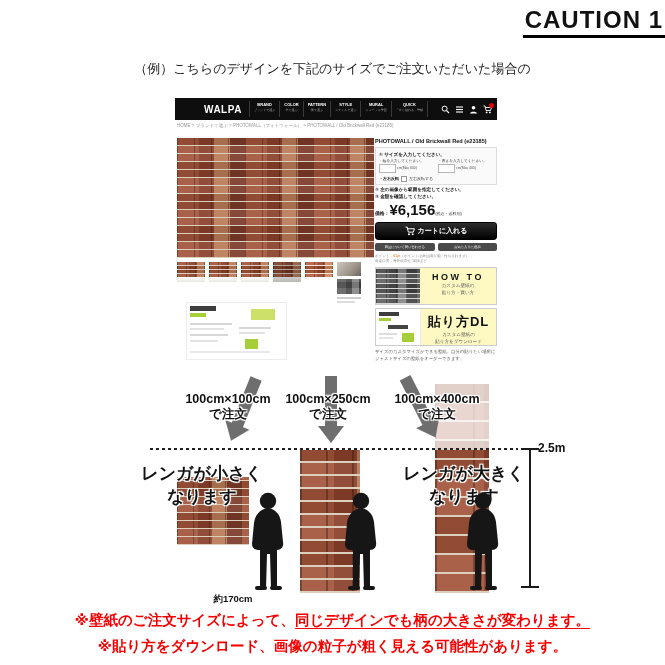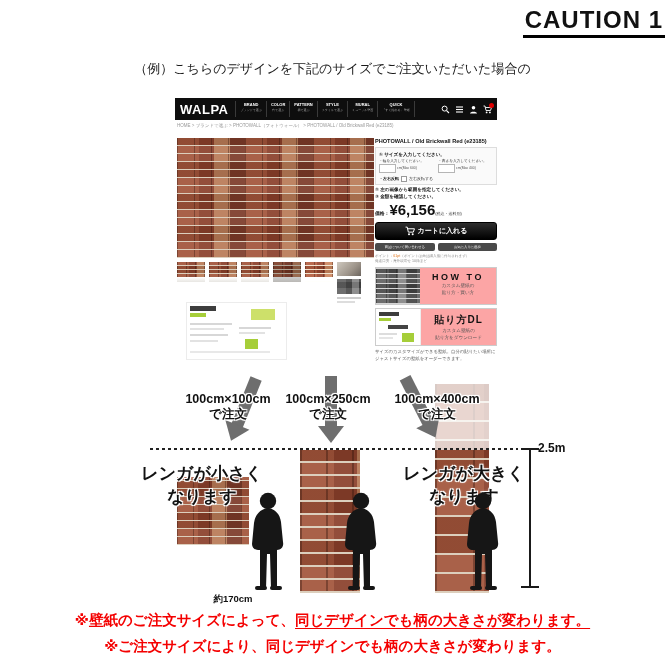--- a/index.html
+++ b/index.html
@@ -8,21 +8,21 @@
   .abs{position:absolute;}
 
   
   .caution-title{top:6px;left:0;width:665px;text-align:right;font-size:24px;font-weight:bold;letter-spacing:1px;}
   .caution-title span{display:inline-block;border-bottom:3px solid #000;padding:0 2px 1px;}
   .subtitle{top:58px;left:0;width:665px;text-align:center;font-size:13px;line-height:1.65;color:#1a1a1a;}
 
   
   .shot{left:175px;top:98px;width:322px;height:274px;background:#fff;}
   .sh-header{left:0;top:0;width:322px;height:22px;background:#0e0e0e;display:flex;align-items:center;padding:0 5px;box-sizing:border-box;}
-  .logo{color:#fff;font-weight:bold;font-size:13px;letter-spacing:.5px;}
+  .logo{color:#fff;font-weight:bold;font-size:10px;letter-spacing:.5px;margin-left:24px;}
   .nav{display:flex;margin-left:7px;height:16px;}
   .nav-item{padding:1px 4px;border-left:1px solid #3a3a3a;text-align:center;}
   .nav-item:last-child{border-right:1px solid #3a3a3a;}
   .nav-en{font-size:4px;font-weight:bold;color:#fff;line-height:1.5;}
   .nav-jp{font-size:3px;color:#aaa;line-height:1.4;}
   .hicons{margin-left:auto;display:flex;align-items:center;gap:5px;}
   .hicon{width:9px;height:9px;display:block;}
   .cart-wrap{position:relative;}
   .badge{position:absolute;right:-2px;top:-2px;width:5px;height:5px;border-radius:50%;background:#e00000;}
   .crumb{left:2px;top:25px;width:318px;font-size:4.5px;color:#999;}
@@ -72,25 +72,25 @@
   .cbox{width:4px;height:4px;border:1px solid #999;background:#fff;}
   .price-row{margin:2px 0 3px;}
   .price-label{font-size:4.8px;font-weight:bold;}
   .price{font-size:15px;font-weight:bold;}
   .price-note{font-size:4px;color:#333;}
   .cart-btn{height:16px;background:linear-gradient(#2e2e2e,#000);border:1px solid #000;border-radius:3px;color:#fff;display:flex;align-items:center;justify-content:center;gap:3px;font-size:7px;font-weight:bold;}
   .sub-btns{display:flex;gap:3px;margin-top:3px;}
   .sub-btn{flex:1;height:8px;background:#4a4a4a;color:#fff;font-size:3.3px;display:flex;align-items:center;justify-content:center;border-radius:2px;}
   .note{font-size:3.6px;color:#888;margin-top:3px;line-height:1.45;}
   .pts{color:#e07820;}
-  .info-box{border:1px solid #ccc;margin-top:3px;display:flex;height:36px;background:#fca5a5;}
+  .info-box{border:1px solid #ccc;margin-top:3px;display:flex;height:36px;background:#fef9c3;}
   .info-img{width:44px;height:36px;--row:5px;--col:10px;}
   .info-txt{flex:1;text-align:center;padding-top:4px;}
   .howto-title{font-size:9px;font-weight:bold;letter-spacing:2.5px;}
-  .dl-title{font-size:10px;font-weight:bold;letter-spacing:1px;}
+  .dl-title{font-size:13px;font-weight:bold;letter-spacing:1px;}
   .info-sub{font-size:4.6px;color:#555;line-height:1.35;margin-top:1px;}
   .doc-mini{background:#fff;position:relative;border-right:1px solid #eee;}
   .doc-mini i{position:absolute;display:block;}
   .dm1{left:3px;top:3px;width:20px;height:4px;background:#3d3d3d;}
   .dm2{left:3px;top:9px;width:12px;height:3px;background:#a6ce39;}
   .dm3{left:12px;top:16px;width:20px;height:4px;background:#444;}
   .dm4{left:26px;top:24px;width:12px;height:9px;background:#a6ce39;}
   .dm5{left:3px;top:24px;width:18px;height:2px;background:#ddd;}
   .dm6{left:3px;top:28px;width:14px;height:2px;background:#e5e5e5;}
   .desc{font-size:4.4px;color:#555;margin-top:3px;line-height:1.55;width:122px;}
@@ -339,15 +339,15 @@
     </svg>
 
   <div class="abs person-h">約170cm</div>
 
   <div class="abs vline"></div>
   <div class="abs vcap vcap-t"></div>
   <div class="abs vcap vcap-b"></div>
   <div class="abs wall-h">2.5m</div>
 
   <div class="abs warn w1"><span>※壁紙のご注文サイズによって、</span><span class="ul">同じデザインでも柄の大きさが変わります。</span></div>
-  <div class="abs warn w2">※ご注文サイズにより、同じデザインでも柄の大きさが変わります。</div>
+  <div class="abs warn w2">※貼り方をダウンロード、画像の粒子が粗く見える可能性があります。</div>
 
 </div>
 
 </body></html>

